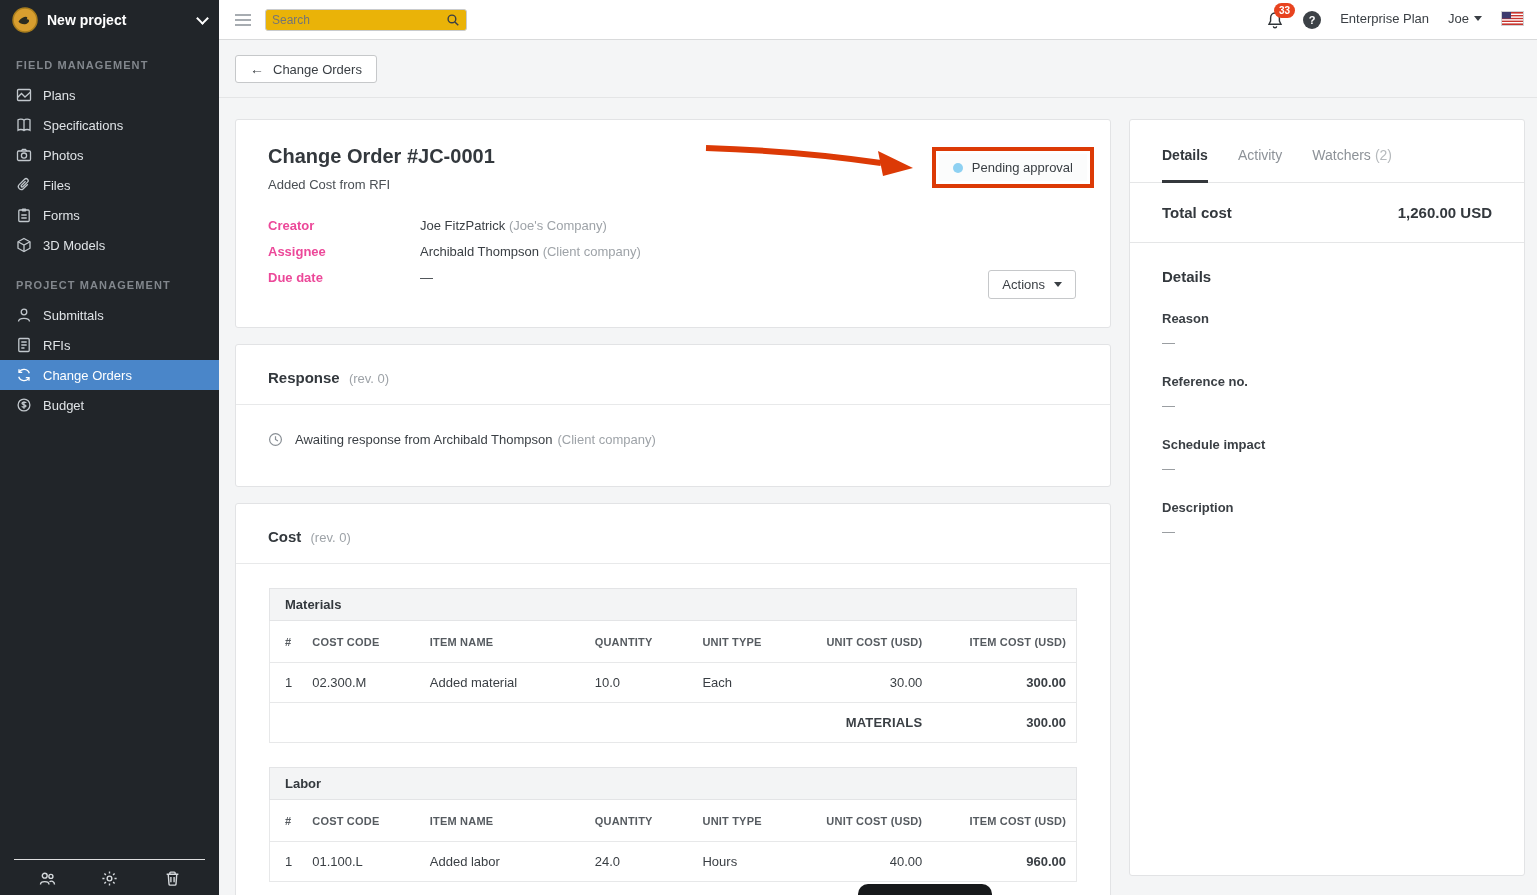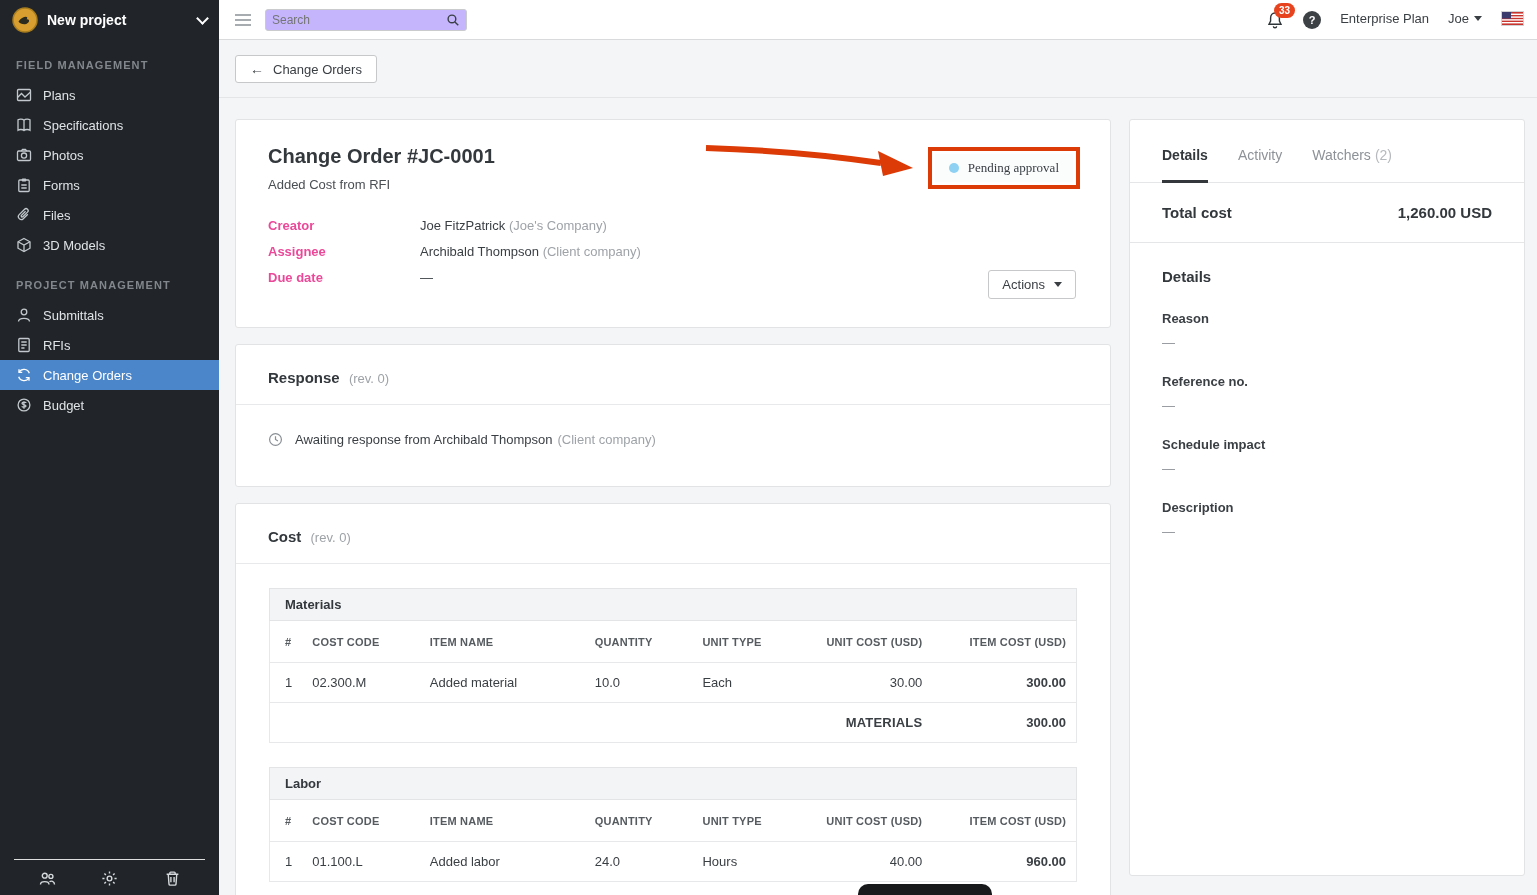--- a/index.html
+++ b/index.html
@@ -20,21 +20,21 @@
   .sidebar-bottom { margin-top:auto; }
   .sidebar-bottom .rule { border-top:1px solid rgba(255,255,255,.85); margin:0 14px; }
   .bottom-icons { display:flex; justify-content:space-between; padding:9px 38px 8px; align-items:center; }
   .bottom-icons .icn { width:18px; height:18px; color:#d6dadd; cursor:pointer; display:flex; align-items:center; justify-content:center; font-size:16px; }
 
   
   .main { flex:1; display:flex; flex-direction:column; }
   .topbar { height:40px; background:#fff; border-bottom:1px solid #d9dadb; display:flex; align-items:center; padding:0 16px; }
   .hamburger { width:16px; cursor:pointer; margin-right:14px; }
   .hamburger i { display:block; height:2px; background:#a7acb1; margin:3px 0; }
-  .searchbox { width:202px; height:22px; background:#c4b5fd; border:1px solid #c9cbcd; border-radius:3px; display:flex; align-items:center; padding:0 6px; }
+  .searchbox { width:202px; height:22px; background:#eab308; border:1px solid #c9cbcd; border-radius:3px; display:flex; align-items:center; padding:0 6px; }
   .searchbox input { flex:1; border:none; outline:none; background:transparent; font-size:12px; font-family:"Liberation Sans",sans-serif; color:#3a3f44; }
   .top-right { margin-left:auto; display:flex; align-items:flex-start; gap:19px; }
   .bell-wrap { position:relative; cursor:pointer; }
   .notif-badge { position:absolute; top:-8px; right:-11px; background:#e8431f; color:#fff; font-size:10px; font-weight:bold; padding:2px 5px; border-radius:9px; }
   .help-circle { width:18px; height:18px; border-radius:50%; background:#3c4146; color:#fff; font-size:11px; font-weight:bold; display:flex; align-items:center; justify-content:center; cursor:pointer; }
   .plan-label { font-size:13px; color:#3a3f44; }
   .user-menu { font-size:13px; color:#3a3f44; display:flex; align-items:center; gap:5px; cursor:pointer; }
   .caret-down { width:0; height:0; border:4px solid transparent; border-top:5px solid #3a3f44; margin-top:4px; }
   .flag { border:1px solid #d0d2d4; line-height:0; cursor:pointer; }
 
@@ -49,21 +49,21 @@
   .card { background:#fff; border:1px solid #e2e3e5; border-radius:3px; }
 
   
   .order-card { position:relative; height:209px; padding:25px 32px 28px; }
   .order-title { font-size:20px; font-weight:bold; color:#33383d; margin-bottom:9px; }
   .order-subtitle { font-size:13px; color:#4a4f54; margin-bottom:21px; }
   .field-row { display:flex; font-size:13px; line-height:26px; }
   .field-label { width:152px; font-weight:bold; color:#ec4899; }
   .muted { color:#9ea3a8; }
   .val { color:#3a3f44; }
-  .status-anno { position:absolute; top:27px; right:30px; border:4px solid #dc3a06; padding:3px;font-family:Liberation Serif, serif; }
+  .status-anno { position:absolute; top:27px; right:16px; border:4px solid #dc3a06; padding:3px; }
   .status-pill { display:flex; align-items:center; gap:9px; background:#fbfcfc; padding:6px 14px; font-size:13px; color:#3a3f44; }
   .status-dot { width:10px; height:10px; border-radius:50%; background:#8ed1f2; }
   .anno-arrow { position:absolute; left:415px; top:18px; pointer-events:none; }
   .actions-btn { position:absolute; right:34px; bottom:28px; display:inline-flex; align-items:center; gap:9px; height:29px; padding:0 13px; background:#fff; border:1px solid #c6c8ca; border-radius:3px; font-size:13px; color:#3a3f44; cursor:pointer; font-family:"Liberation Sans",sans-serif; }
 
   
   .card-head { padding:24px 32px 18px; font-size:15px; }
   .card-head b { color:#33383d; }
   .rev { color:#9ea3a8; font-size:13px; margin-left:5px; }
   .card-body { border-top:1px solid #e8e9ea; }
@@ -144,34 +144,34 @@
               <path d="M5.3 4 L6.6 2.3 H9.4 L10.7 4"></path>
               <rect x="1.5" y="4" width="13" height="9.5" rx="1.2"></rect>
               <circle cx="8" cy="8.6" r="2.6"></circle>
             </svg>
         </span>
         <span>Photos</span>
       </div>
       <div class="side-item">
         <span class="icn">
           <svg width="16" height="16" viewBox="0 0 16 16" fill="none" stroke="currentColor" stroke-width="1.3">
+              <path d="M11.8 7.2 L7.3 11.7 a2.9 2.9 0 0 1 -4.1 -4.1 L8.6 2.2 a2 2 0 0 1 2.9 2.9 L6.8 9.8 a1 1 0 0 1 -1.4 -1.4 L9.6 4.2"></path>
+            </svg>
+        </span>
+        <span>Files</span>
+      </div>
+      <div class="side-item">
+        <span class="icn">
+          <svg width="16" height="16" viewBox="0 0 16 16" fill="none" stroke="currentColor" stroke-width="1.3">
               <rect x="2.8" y="3" width="10.4" height="11.5" rx="1"></rect>
               <rect x="5.8" y="1.5" width="4.4" height="3" rx="0.8" fill="currentColor" stroke="none"></rect>
               <path d="M5.3 8 h5.4 M5.3 11 h5.4"></path>
             </svg>
         </span>
         <span>Forms</span>
-      </div>
-      <div class="side-item">
-        <span class="icn">
-          <svg width="16" height="16" viewBox="0 0 16 16" fill="none" stroke="currentColor" stroke-width="1.3">
-              <path d="M11.8 7.2 L7.3 11.7 a2.9 2.9 0 0 1 -4.1 -4.1 L8.6 2.2 a2 2 0 0 1 2.9 2.9 L6.8 9.8 a1 1 0 0 1 -1.4 -1.4 L9.6 4.2"></path>
-            </svg>
-        </span>
-        <span>Files</span>
       </div>
       <div class="side-item">
         <span class="icn">
           <svg width="16" height="16" viewBox="0 0 16 16" fill="none" stroke="currentColor" stroke-width="1.3">
               <path d="M8 1.5 L14 4.8 V11.2 L8 14.5 L2 11.2 V4.8 Z"></path>
               <path d="M2 4.8 L8 8 L14 4.8 M8 8 V14.5"></path>
             </svg>
         </span>
         <span>3D Models</span>
       </div>

